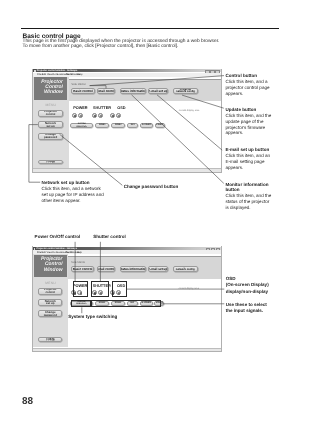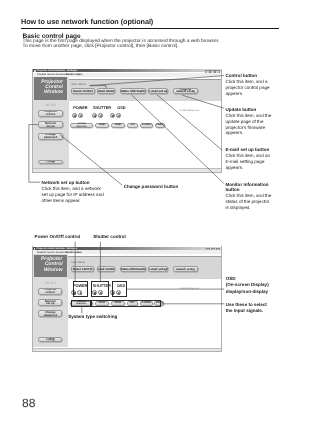--- a/index.html
+++ b/index.html
@@ -2,21 +2,21 @@
 <html><head>
 <meta charset="utf-8">
 <style>
   html,body{margin:0;padding:0;}
   body{width:300px;height:424px;background:#fff;-webkit-font-smoothing:antialiased;text-rendering:geometricPrecision;font-family:"Liberation Sans",sans-serif;position:relative;overflow:hidden;}
   .page{position:absolute;inset:0;}
   .title{position:absolute;left:21px;top:17.3px;font-size:7.25px;font-weight:bold;color:#1a1a1a;letter-spacing:-0.05px;}
   .title-rule{position:absolute;left:21px;top:27.8px;width:258px;height:1.3px;background:#1a1a1a;}
   .h2{position:absolute;left:22.5px;top:33.2px;font-size:6.5px;font-weight:bold;color:#1a1a1a;}
   .body-text{position:absolute;left:22.5px;top:40.3px;font-size:4.85px;line-height:4.9px;color:#2b2b2b;}
-  .pageno{position:absolute;left:22px;top:396px;font-size:12px;font-weight:normal;color:#333;}
+  .pageno{position:absolute;left:22px;top:396px;font-size:10px;font-weight:bold;color:#333;}
   .fig{position:absolute;}
   .ann{position:absolute;font-size:4.55px;line-height:5.85px;color:#1c1c1c;}
   .ann b{display:block;}
   .ann.wide{line-height:6.4px;}
   .ann span{display:block;}
   .ann b{font-weight:bold;}
 
   
   .fig{position:absolute;background:#fff;box-sizing:border-box;border:0.4px solid #b0b0b0;border-top:none;}
   .fig .titlebar{position:absolute;left:0;right:0;top:0.8px;height:3.2px;background:linear-gradient(90deg,#4a4a4a 0%,#5e5e5e 30%,#8d8d8d 55%,#c6c6c6 85%,#d8d8d8 100%);display:flex;align-items:center;}
@@ -45,21 +45,20 @@
   .hbox{position:absolute;border:0.55px solid #2a2a2a;box-sizing:border-box;}
   .leaders{position:absolute;left:0;top:0;pointer-events:none;z-index:20;}
   .leaders path{fill:none;stroke:#4d4d4d;stroke-width:0.65;}
   .fig .statusbar{position:absolute;left:0;right:0;bottom:0;height:3.2px;background:#e6e6e6;border-top:0.4px solid #bdbdbd;box-sizing:border-box;}
 
 </style>
 </head>
 <body>
 
 <div class="page">
-  <div class="title">How to use network function (optional)</div>
   <div class="title-rule"></div>
   <div class="h2">Basic control page</div>
   <div class="body-text">
     <div>This page is the first page displayed when the projector is accessed through a web browser.</div>
     <div>To move from another page, click [Projector control], then [Basic control].</div>
   </div>
   <div class="pageno">88</div>
 
   <svg class="leaders" width="300" height="424" viewBox="0 0 300 424">
     <path d="M106,88.5 L106,85.6 L89.7,85.6"></path>

